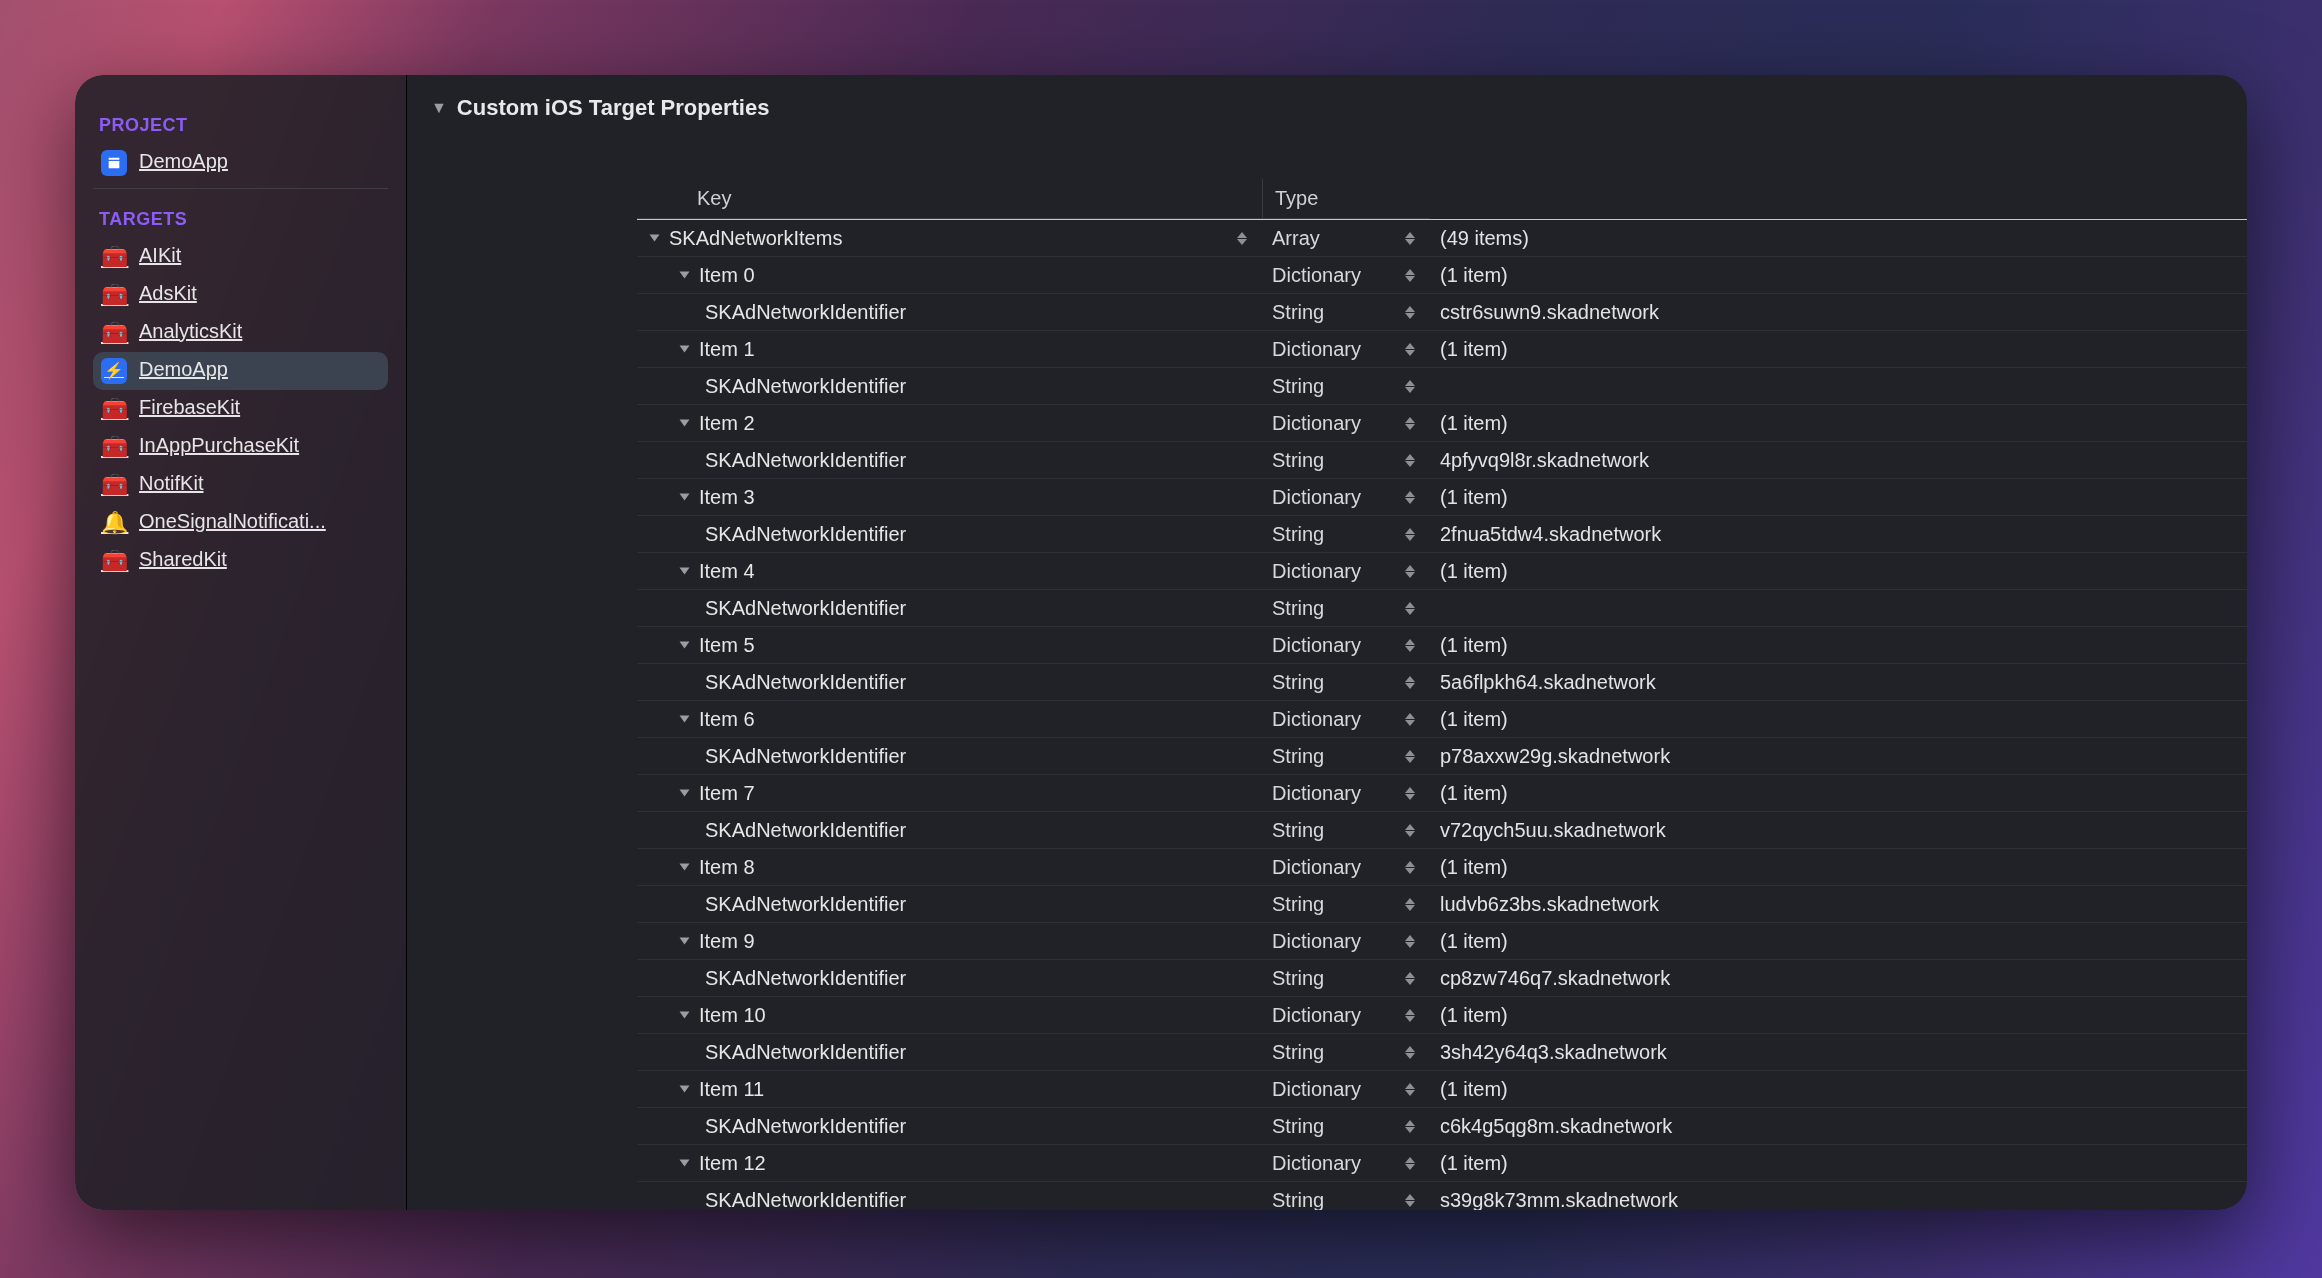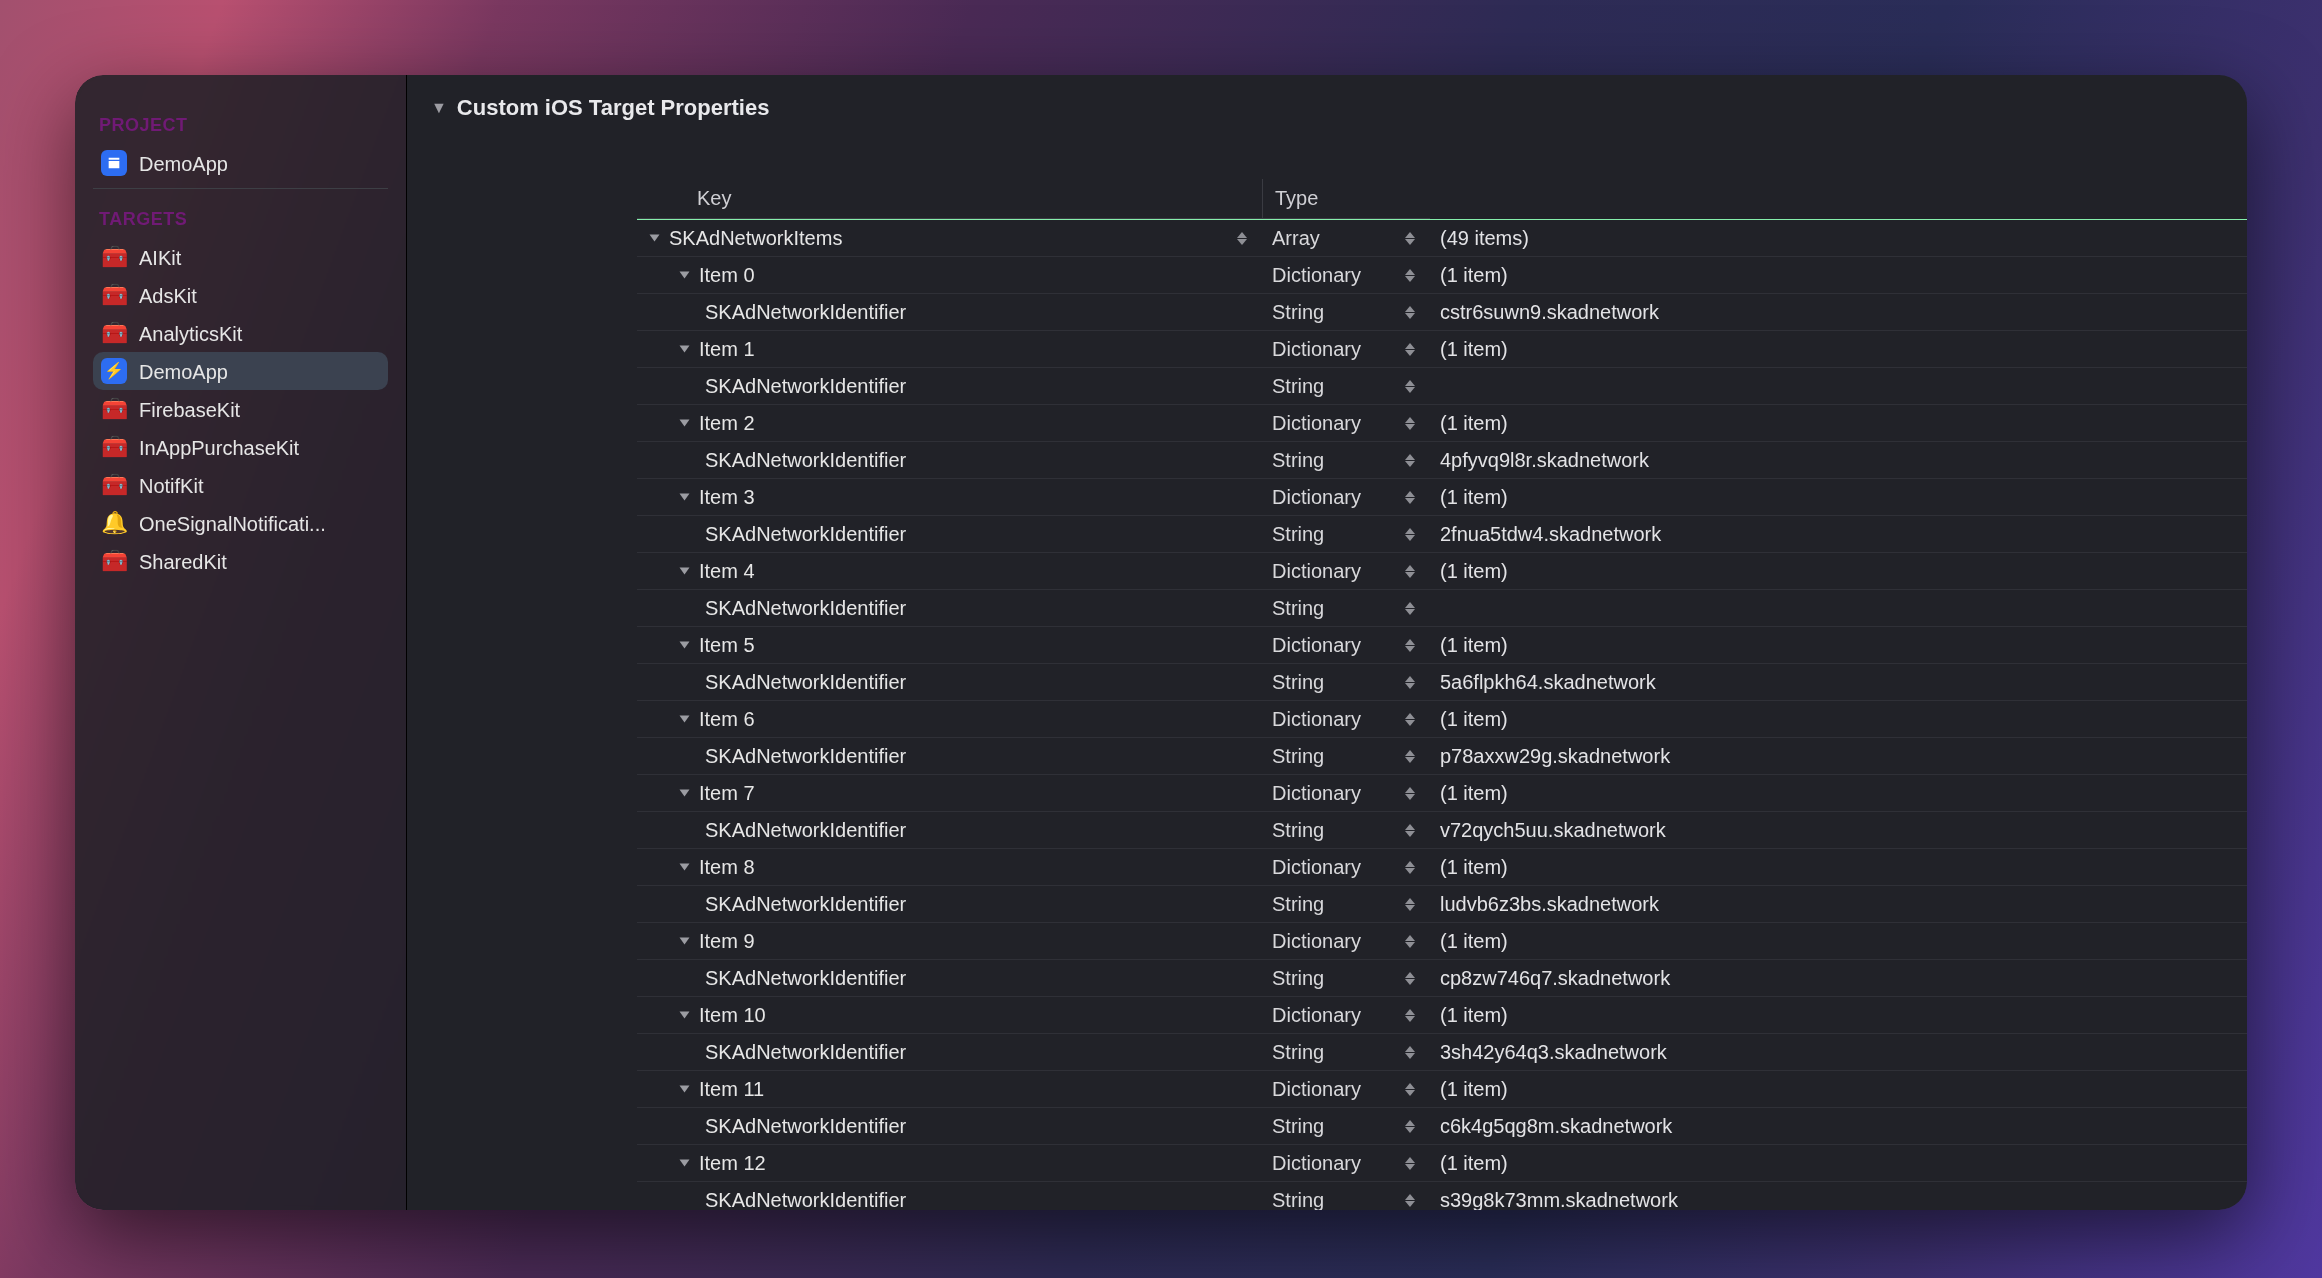--- a/index.html
+++ b/index.html
@@ -28,29 +28,30 @@
     width: 332px;
     background: rgba(30,32,37,.86);
     backdrop-filter: blur(2px);
     padding: 30px 18px 20px 18px;
     border-right: 1px solid #000;
   }
   .section-title {
     font-size: 18px;
     font-weight: 700;
     letter-spacing: .5px;
-    color: #701a75;
+    color: #8b5cf6;
     padding: 10px 6px 8px 6px;
   }
   .divider { height:1px; background:#3d3f45; margin:6px 0 10px 0;}
   .sidebar-item {
-    display:flex; align-items:flex-end;
+    display:flex; align-items:flex-start;
     padding:6px 8px;
     border-radius:10px;
     cursor:default;
+    text-decoration:underline;
   }
   .sidebar-item.selected { background:#3b4250; }
   .icon-box {
     width:26px;height:26px;border-radius:6px;
     display:flex;align-items:center;justify-content:center;
     font-size:16px;line-height:1;margin-right:12px;
   }
   .icon-blue-app {background:#2d6df2;}
   .icon-blue-bolt{background:#2d6df2;}
   .icon-bell{width:26px;text-align:center;font-size:22px;margin-right:12px;}

